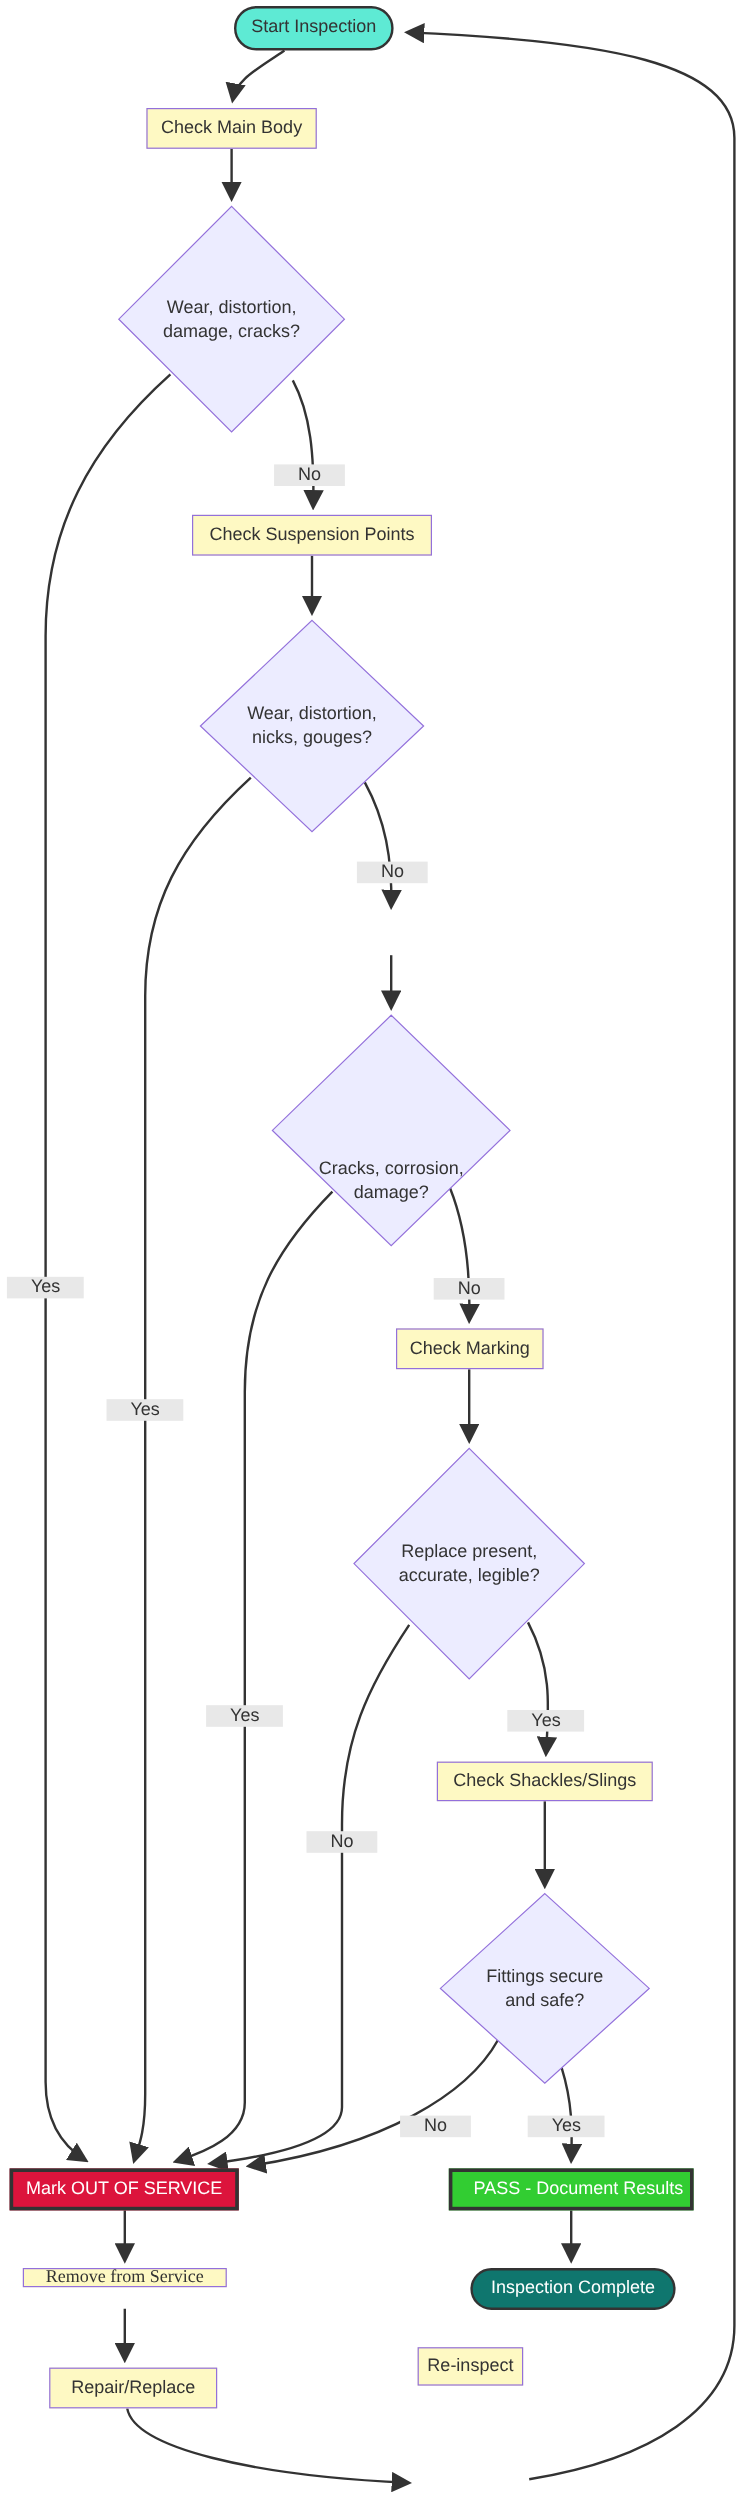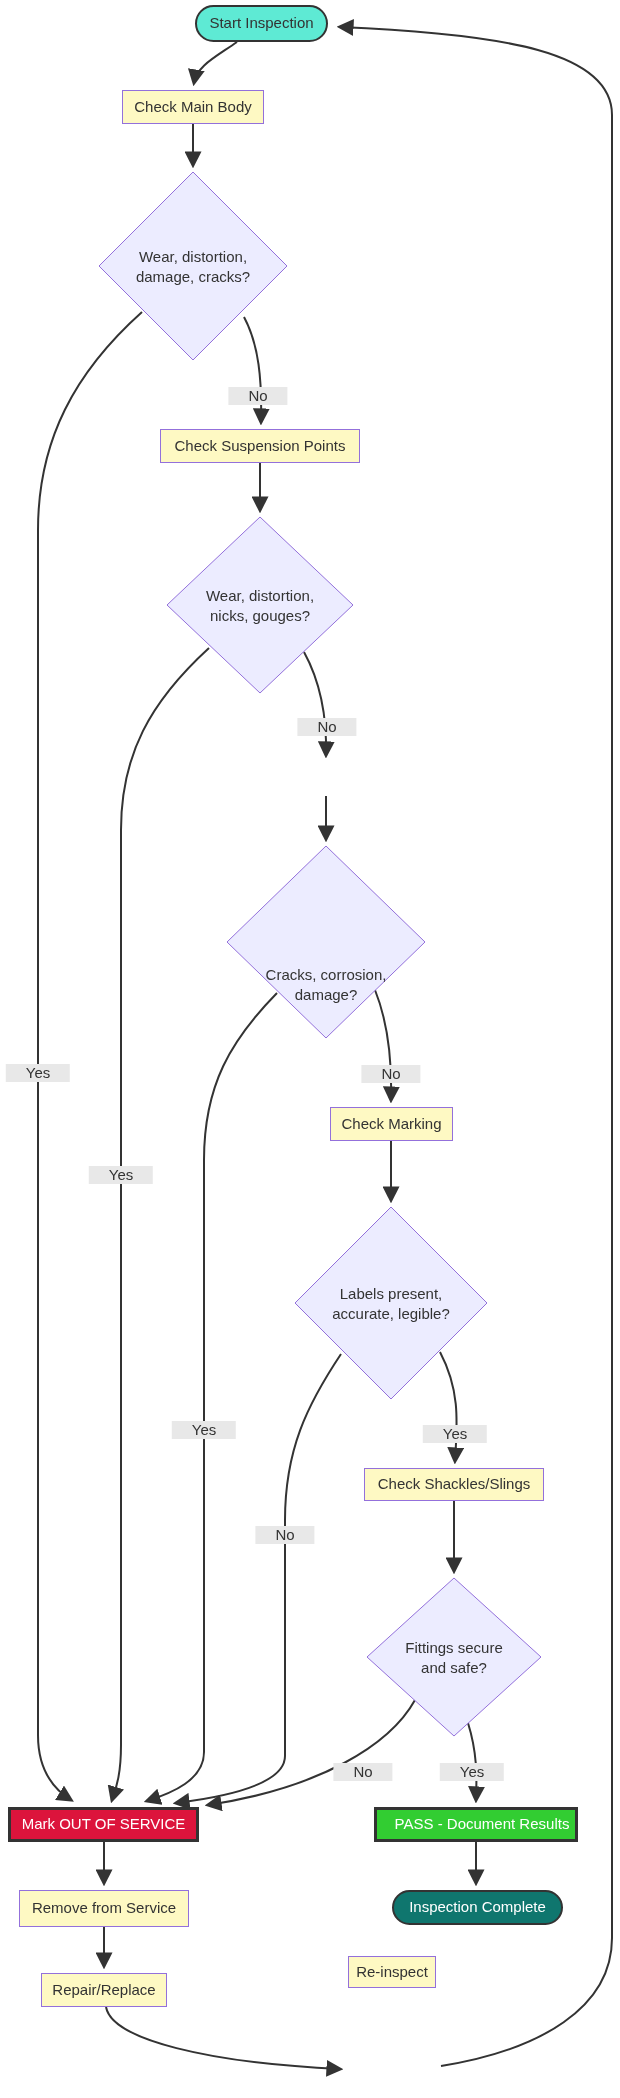--- a/index.html
+++ b/index.html
@@ -104,35 +104,35 @@
 
 
   <div class="node" style="left:330px;top:1107px;width:123px;height:34px;">Check Marking</div>
 
   <div class="node" style="left:364px;top:1468px;width:180px;height:33px;">Check Shackles/Slings</div>
 
   <div class="node pass" style="left:374px;top:1807px;width:204px;height:35px;">PASS - Document Results</div>
 
   <div class="node fail" style="left:8px;top:1807px;width:191px;height:35px;">Mark OUT OF SERVICE</div>
 
-  <div class="node" style="left:19px;top:1890px;width:170px;height:37px;">Remove from Service</div>
+  <div class="node" style="left:19px;top:1890px;width:170px;height:16px;font-family:Liberation Serif, serif;">Remove from Service</div>
 
-  <div class="node" style="left:41px;top:1973px;width:126px;height:34px;">Repair/Replace</div>
+  <div class="node" style="left:41px;top:1973px;width:140px;height:34px;">Repair/Replace</div>
 
   <div class="node pill-end" style="left:392px;top:1890px;width:171px;height:35px;">Inspection Complete</div>
 
   <div class="node" style="left:348px;top:1956px;width:88px;height:32px;">Re-inspect</div>
 
   <div class="dtext" style="left:193px;top:266px;">Wear, distortion,
 damage, cracks?</div>
   <div class="dtext" style="left:260px;top:605px;">Wear, distortion,
 nicks, gouges?</div>
   <div class="dtext" style="left:326px;top:942px;margin-top:42px;">Cracks, corrosion,
 damage?</div>
-  <div class="dtext" style="left:391px;top:1303px;">Labels present,
+  <div class="dtext" style="left:391px;top:1303px;">Replace present,
 accurate, legible?</div>
   <div class="dtext" style="left:454px;top:1657px;">Fittings secure
 and safe?</div>
 
   <div class="elabel" style="left:258px;top:396px;">No</div>
   <div class="elabel" style="left:38px;top:1073px;">Yes</div>
   <div class="elabel" style="left:327px;top:727px;">No</div>
   <div class="elabel" style="left:121px;top:1175px;">Yes</div>
   <div class="elabel" style="left:391px;top:1074px;">No</div>
   <div class="elabel" style="left:204px;top:1430px;">Yes</div>

